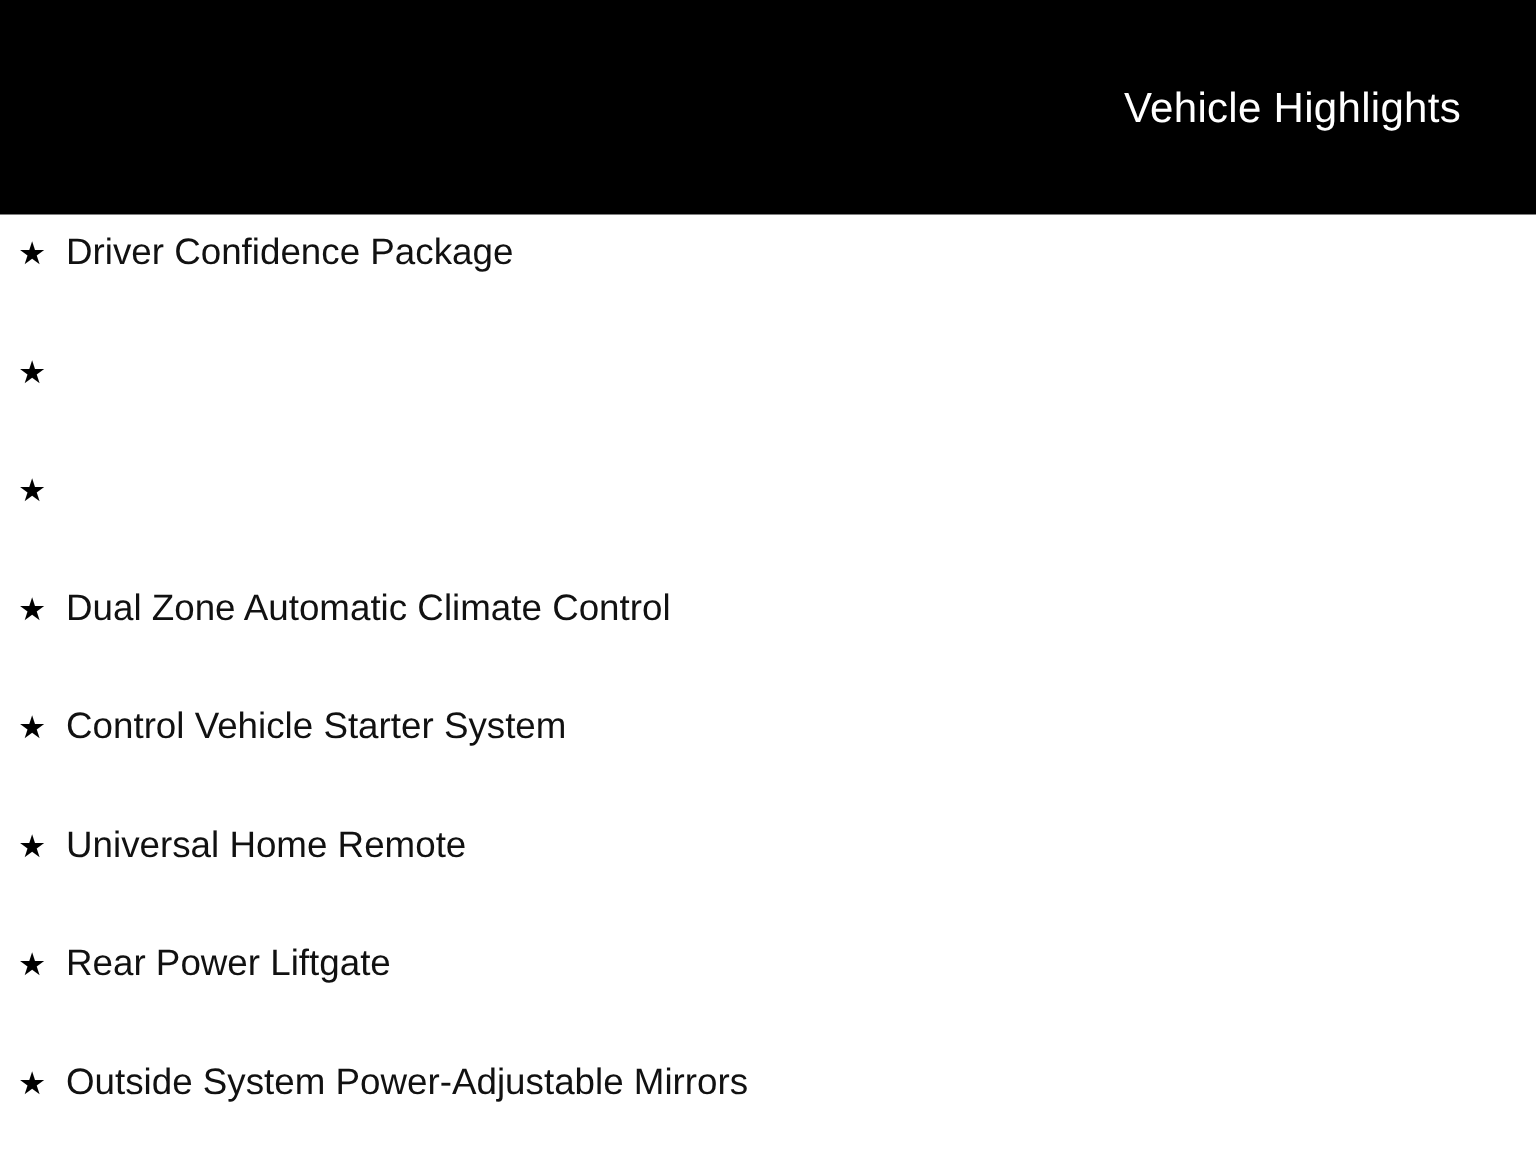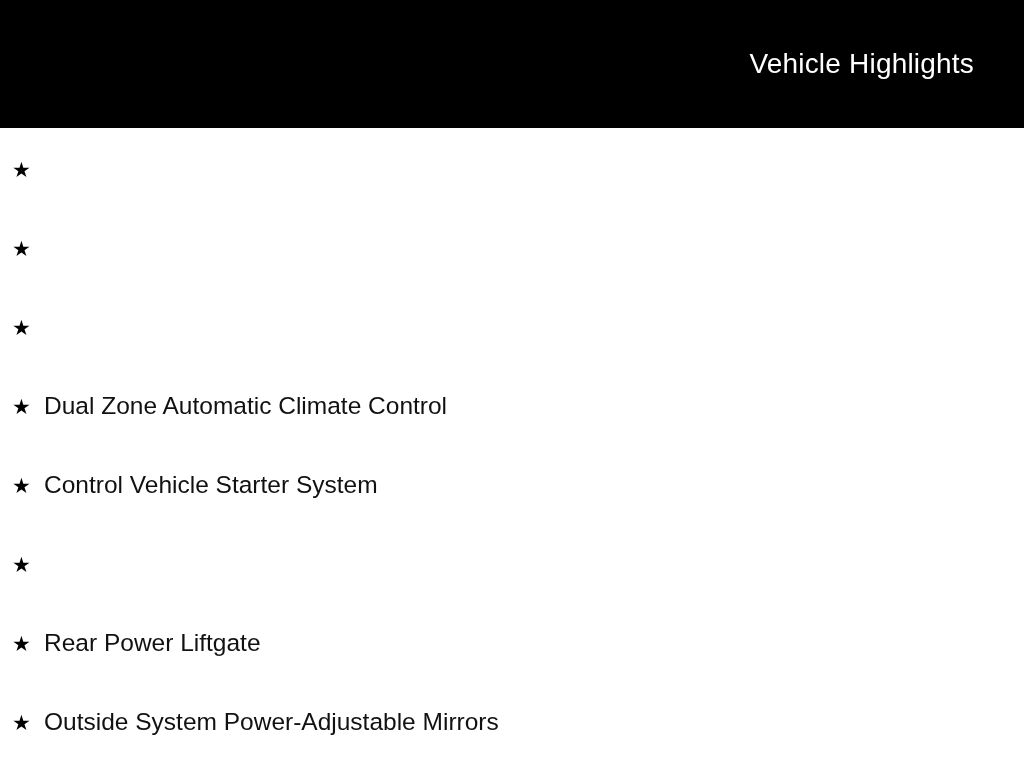--- a/index.html
+++ b/index.html
@@ -17,21 +17,21 @@
     width: 1024px;
     height: 768px;
     background: #ffffff;
   }
 
   #header-bar {
     position: absolute;
     top: 0;
     left: 0;
     width: 1024px;
-    height: 128px;
+    height: 143px;
     background: #000000;
     display: flex;
     align-items: center;
     justify-content: flex-end;
     box-sizing: border-box;
     padding-right: 50px;
   }
 
   #header-title {
     color: #ffffff;
@@ -85,20 +85,21 @@
 <div id="page">
 
   <div id="header-bar">
     <div id="header-title">Vehicle Highlights</div>
   </div>
 
   <ul id="highlights-list">
 
     <li class="highlight-item">
       <span class="star-icon">★</span>
+      <span class="highlight-label">Driver Confidence Package</span>
     </li>
 
     <li class="highlight-item">
       <span class="star-icon">★</span>
     </li>
 
     <li class="highlight-item">
       <span class="star-icon">★</span>
     </li>
 
@@ -107,20 +108,21 @@
       <span class="highlight-label">Dual Zone Automatic Climate Control</span>
     </li>
 
     <li class="highlight-item">
       <span class="star-icon">★</span>
       <span class="highlight-label">Control Vehicle Starter System</span>
     </li>
 
     <li class="highlight-item">
       <span class="star-icon">★</span>
+      <span class="highlight-label">Universal Home Remote</span>
     </li>
 
     <li class="highlight-item">
       <span class="star-icon">★</span>
       <span class="highlight-label">Rear Power Liftgate</span>
     </li>
 
     <li class="highlight-item">
       <span class="star-icon">★</span>
       <span class="highlight-label">Outside System Power-Adjustable Mirrors</span>

